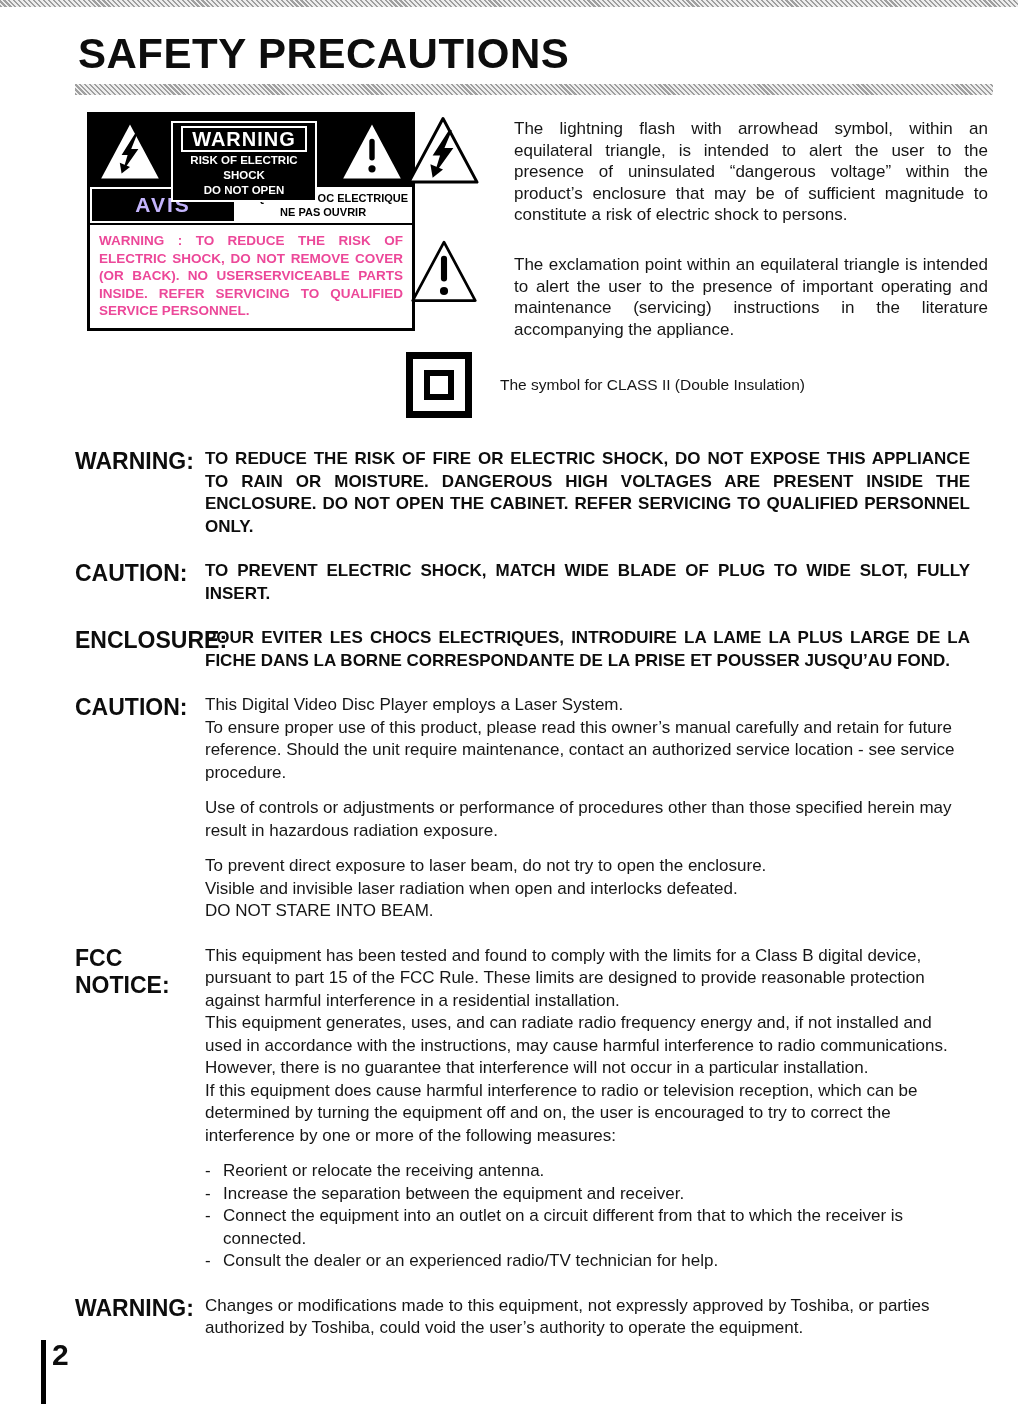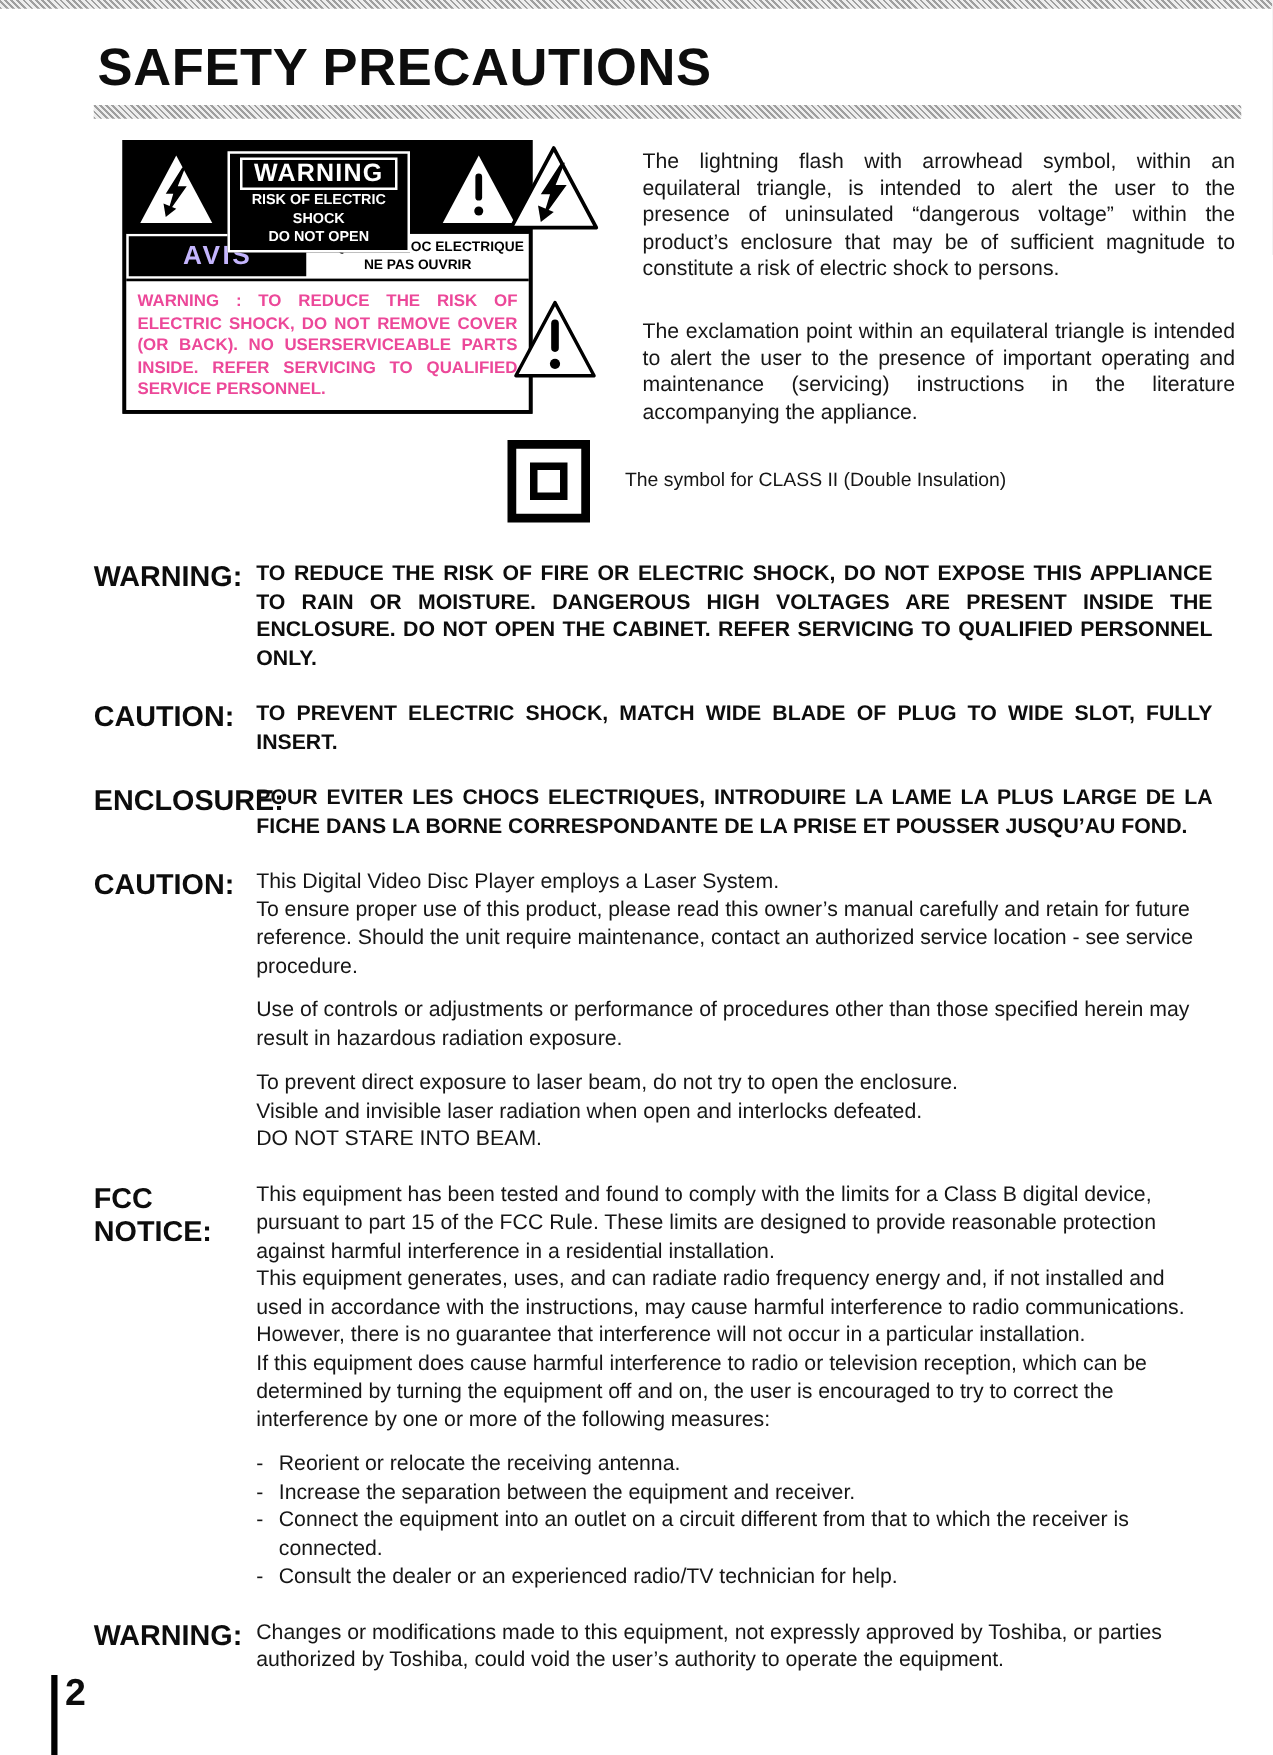--- a/index.html
+++ b/index.html
@@ -18,21 +18,21 @@
   }
   .top-edge { position:absolute; left:0; top:0; width:1018px; height:7px; }
   h1.title {
     position:absolute; left:74px; top:26px; margin:4px;
     font-size:42px; font-weight:bold; letter-spacing:0.5px; color:#0d0d0d;
   }
   .title-band { position:absolute; left:75px; top:84px; width:918px; height:11px; }
 
   
   .warning-label {
-    position:absolute; left:98px; top:112px; width:328px;
+    position:absolute; left:87px; top:112px; width:328px;
     border:3px solid #000; background:#000;
   }
   .wl-top { position:relative; height:72px; background:#000; }
   .wl-top svg.tri { position:absolute; top:7px; width:70px; height:60px; }
   .wl-top svg.tri.left { left:5px; }
   .wl-top svg.tri.right { right:5px; }
   .wl-center {
     position:absolute; left:81px; top:6px; width:146px;
     border:2px solid #fff; background:#000; color:#fff; text-align:center;
   }

